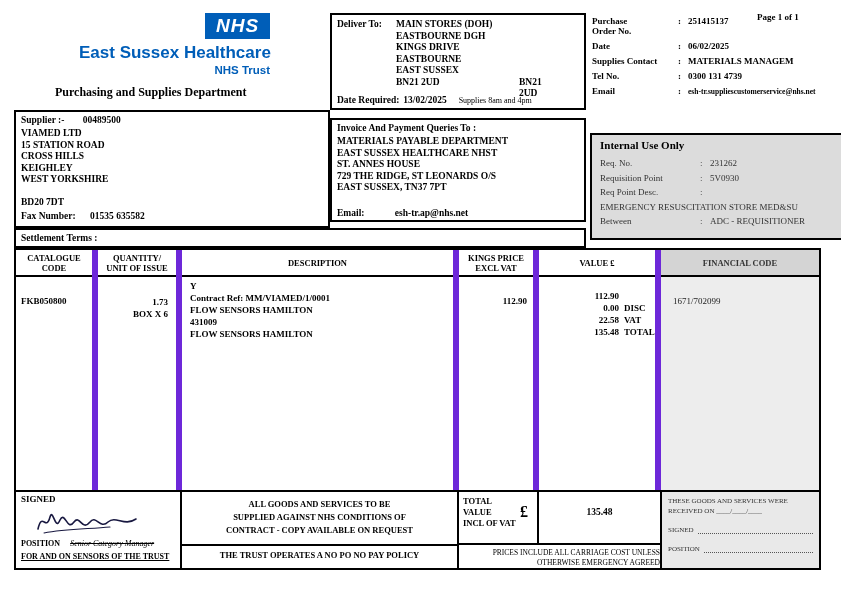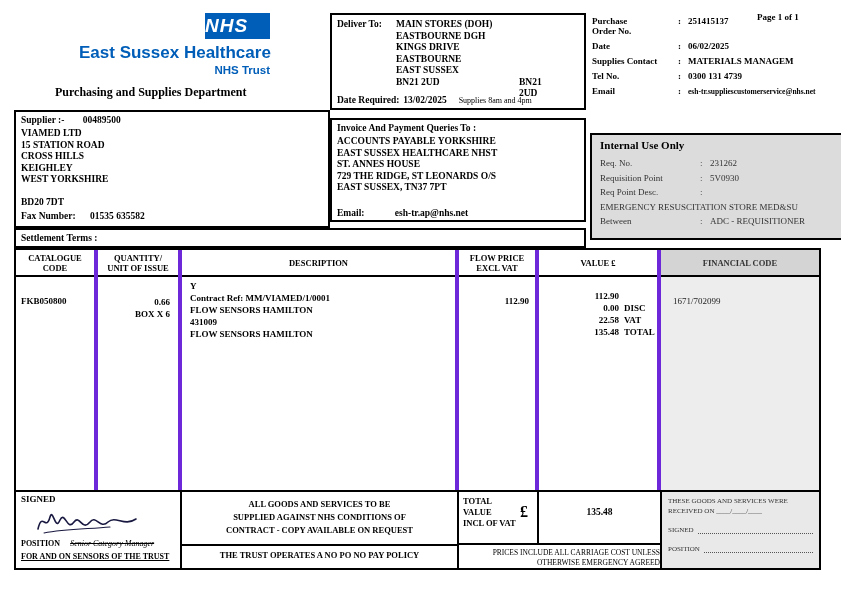--- a/index.html
+++ b/index.html
@@ -7,21 +7,21 @@
   .page{position:relative;width:841px;height:595px;background:#fff;
         font-family:"Liberation Serif",serif;color:#000;font-size:9.5px;overflow:hidden}
   .abs{position:absolute}
   .box{position:absolute;border:2px solid #000}
   .line{min-height:11.5px}
 
   
   .page-indicator{left:757px;top:12px;font-size:9px;font-weight:bold}
   .nhs-logo{left:205px;top:13px;width:65px;height:26px;background:#005EB8;color:#fff;
             font-family:"Liberation Sans",sans-serif;font-style:italic;font-weight:bold;
-            font-size:19px;text-align:left;line-height:26px;letter-spacing:1px}
+            font-size:19px;text-align:center;line-height:26px;letter-spacing:1px}
   .trust-name{left:79px;top:43px;font-family:"Liberation Sans",sans-serif;font-weight:bold;
               color:#005EB8;font-size:17px}
   .trust-type{left:160px;top:64px;width:110px;text-align:right;
               font-family:"Liberation Sans",sans-serif;color:#005EB8;font-size:11.5px;font-weight:bold}
   .department{left:55px;top:85px;font-size:12px;font-weight:bold}
 
   
   .deliver-box{left:330px;top:13px;width:256px;height:97px}
   .deliver-label{left:5px;top:4px;font-weight:bold}
   .deliver-lines{left:64px;top:4px;font-weight:bold;line-height:11.5px}
@@ -60,21 +60,21 @@
   .internal-rows{display:flex;flex-direction:column;gap:4.5px;font-size:9px;color:#333;width:216px}
   .iu-row{display:grid;grid-template-columns:100px 10px 1fr}
   .iu-desc{white-space:nowrap}
 
   
   .settlement-bar{left:14px;top:228px;width:572px;height:20px;display:flex;align-items:center;
                   padding-left:5px;font-weight:bold}
 
   
   .items-table{left:14px;top:248px;width:807px;height:244px}
-  .col{position:absolute;top:0;bottom:0;border-right:4px solid #6d28d9}
+  .col{position:absolute;top:0;bottom:0;border-right:6px solid #6d28d9}
   .col-cat{left:0;width:82px}
   .col-qty{left:82px;width:84px}
   .col-desc{left:166px;width:277px}
   .col-unit{left:443px;width:80px}
   .col-val{left:523px;width:122px}
   .col-fin{left:645px;width:158px;border-right:none;background:#ededed}
   .th{height:27px;border-bottom:2px solid #000;display:flex;flex-direction:column;align-items:center;
       justify-content:center;font-size:8.5px;font-weight:bold;text-align:center;line-height:10px}
   .col-fin .th{background:#d4d4d4;color:#333}
   .td-cat{padding:19px 0 0 5px;font-weight:bold;font-size:9px}
@@ -189,21 +189,21 @@
     </div>
     <div class="abs fax-row">
       <span>Fax Number:</span>
       <span class="val">01535 635582</span>
     </div>
   </div>
 
   <div class="box invoice-box">
     <div class="abs invoice-title">Invoice And Payment Queries To :</div>
     <div class="abs invoice-lines">
-      <div class="line">ACCOUNTS PAYABLE YORKSHIRE</div>
+      <div class="line">MATERIALS PAYABLE DEPARTMENT</div>
       <div class="line">EAST SUSSEX HEALTHCARE NHST</div>
       <div class="line">ST. ANNES HOUSE</div>
       <div class="line">729 THE RIDGE, ST LEONARDS O/S</div>
       <div class="line">EAST SUSSEX, TN37 7PT</div>
     </div>
     <div class="abs invoice-email">
       <span>Email:</span>
       <span class="val">esh-tr.ap@nhs.net</span>
     </div>
   </div>
@@ -246,40 +246,40 @@
         <span>CODE</span>
       </div>
       <div class="td-cat">FKB050800</div>
     </div>
     <div class="col col-qty">
       <div class="th">
         <span>QUANTITY/</span>
         <span>UNIT OF ISSUE</span>
       </div>
       <div class="td-qty">
-        <div>0.66</div>
+        <div>1.73</div>
         <div>BOX X 6</div>
       </div>
     </div>
     <div class="col col-desc">
       <div class="th">
         <span>DESCRIPTION</span>
         <span></span>
       </div>
       <div class="td-desc">
         <div class="line">Y</div>
         <div class="line">Contract Ref: MM/VIAMED/1/0001</div>
         <div class="line">FLOW SENSORS HAMILTON</div>
         <div class="line">431009</div>
         <div class="line">FLOW SENSORS HAMILTON</div>
       </div>
     </div>
     <div class="col col-unit">
       <div class="th">
-        <span>FLOW PRICE</span>
+        <span>KINGS PRICE</span>
         <span>EXCL VAT</span>
       </div>
       <div class="td-unit">112.90</div>
     </div>
     <div class="col col-val">
       <div class="th">
         <span>VALUE £</span>
         <span></span>
       </div>
       <div class="td-val">

